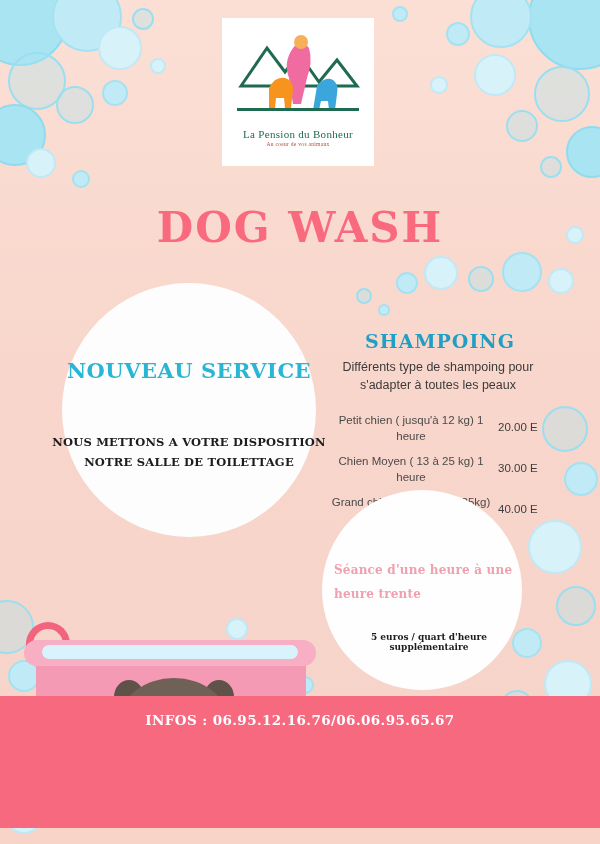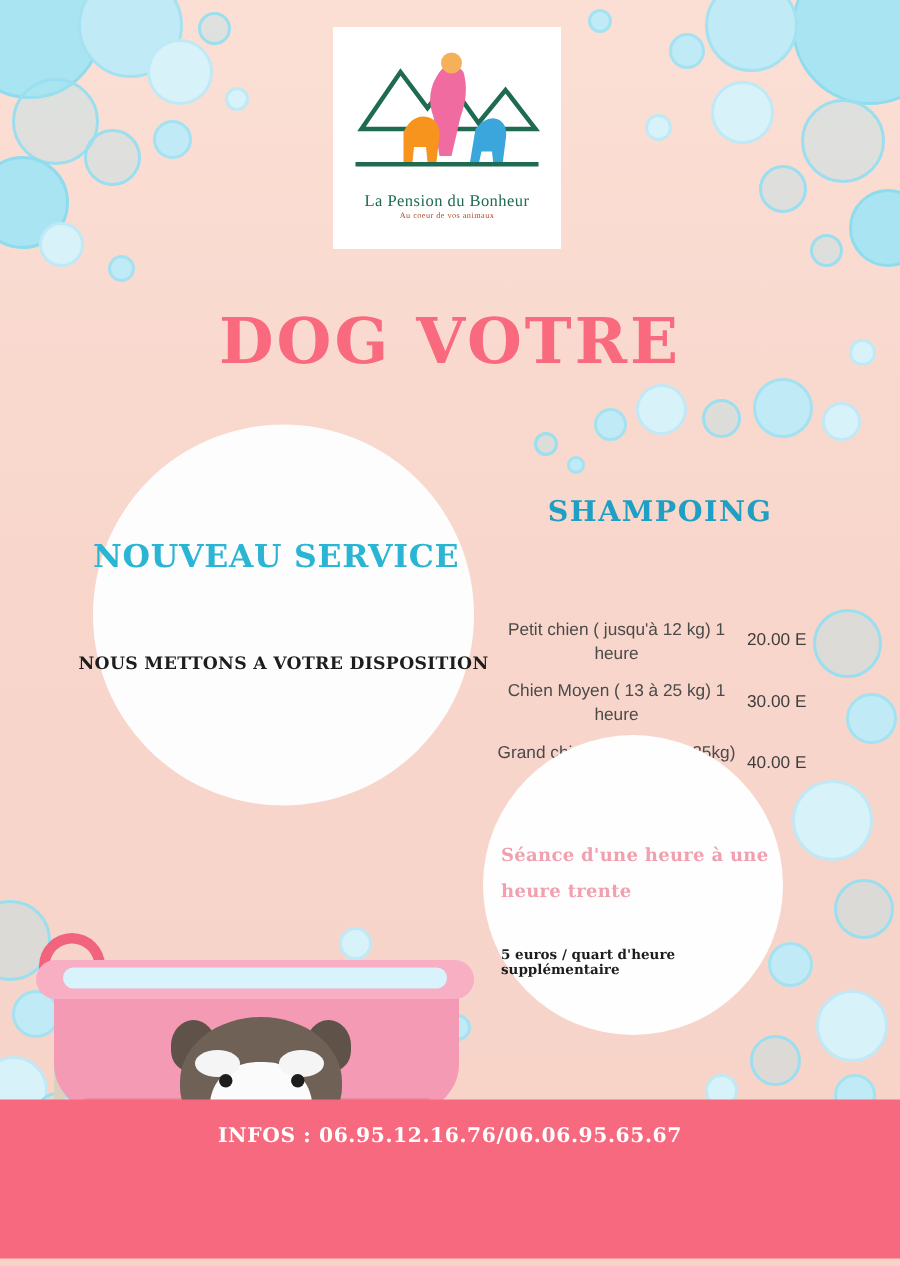--- a/index.html
+++ b/index.html
@@ -109,21 +109,21 @@
     width: 200px;
     height: 200px;
     background: #fefefe;
   }
 
   .service-title {
     position: absolute;
     left: 62px;
     top: 358px;
     width: 254px;
-    text-align: left;
+    text-align: center;
     font-family: "DejaVu Serif", serif;
     font-weight: bold;
     font-size: 21px;
     color: #2ab5d4;
     letter-spacing: 0.5px;
   }
   .service-body {
     position: absolute;
     left: 52px;
     top: 432px;
@@ -199,34 +199,34 @@
     font-size: 12px;
     color: #f0a0ae;
     line-height: 24px;
     letter-spacing: 0.2px;
   }
   .extra-text {
     position: absolute;
     left: 334px;
     top: 632px;
     width: 190px;
-    text-align: left;
+    text-align: center;
     font-family: "DejaVu Serif", serif;
     font-weight: bold;
     font-size: 9px;
     color: #1d1d1d;
   }
 
   
   .footer {
     position: absolute;
     left: 0;
-    bottom: 5px;
+    bottom: 16px;
     width: 600px;
-    height: 106px;
+    height: 132px;
     background: #f7697f;
   }
   .footer-phone {
     position: absolute;
     left: 0;
     top: 16px;
     width: 600px;
     text-align: center;
     font-family: "DejaVu Serif", serif;
     font-weight: bold;
@@ -482,29 +482,31 @@
         <circle cx="68" cy="14" r="7" fill="#f7b05a"></circle>
         <path d="M36 60 q6 -12 16 -10 q8 2 8 12 l-2 18 l-6 0 l-1 -10 l-8 0 l-1 10 l-6 0 z" fill="#f7941d"></path>
         <path d="M84 58 q8 -10 16 -6 q6 4 4 14 l-2 16 l-6 0 l-1 -9 l-7 0 l-2 9 l-6 0 z" fill="#3aa6dc"></path>
         <rect x="4" y="80" width="122" height="3" fill="#1f6b52"></rect>
       </svg>
     </div>
     <div class="logo-text">La Pension du Bonheur</div>
     <div class="logo-sub">Au coeur de vos animaux</div>
   </div>
 
-  <div class="title">DOG VOTRE</div>
+  <div class="title">DOG WASH</div>
 
   <div class="circle-white" id="circle-service"></div>
   <div class="service-title">NOUVEAU SERVICE</div>
   <div class="service-body">
     <div>NOUS METTONS A VOTRE DISPOSITION</div>
+    <div>NOTRE SALLE DE TOILETTAGE</div>
   </div>
 
   <div class="shampoing-title">SHAMPOING</div>
+  <div class="shampoing-desc">Différents type de shampoing pour s'adapter à toutes les peaux</div>
 
   <div class="price-table">
     <div class="price-row">
       <div class="price-label">Petit chien ( jusqu'à 12 kg) 1 heure</div>
       <div class="price-value">20.00 E</div>
     </div>
     <div class="price-row">
       <div class="price-label">Chien Moyen ( 13 à 25 kg) 1 heure</div>
       <div class="price-value">30.00 E</div>
     </div>

